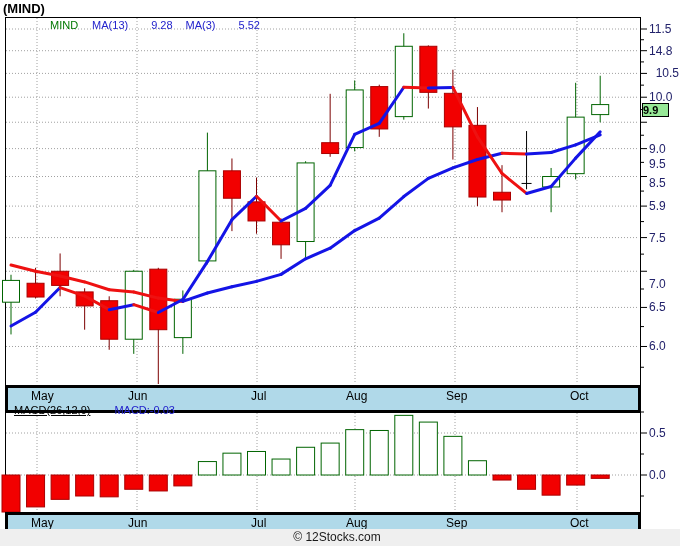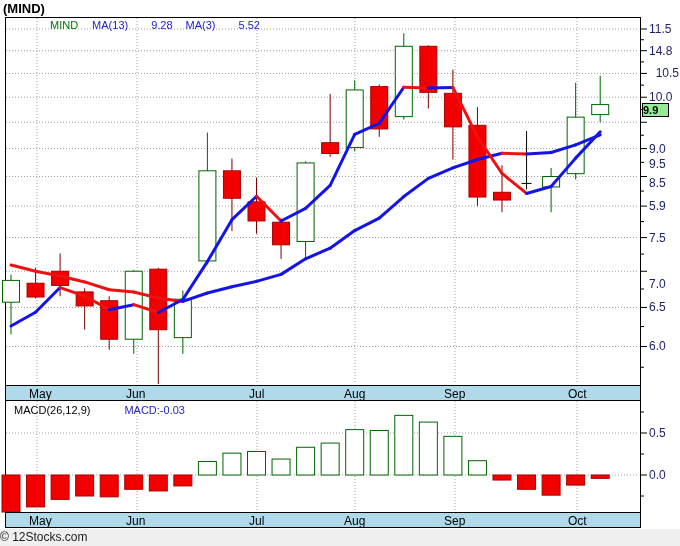--- a/index.html
+++ b/index.html
@@ -2,40 +2,40 @@
 <html><head>
 <meta charset="utf-8">
 <style>
   html,body{margin:0;padding:0;}
   .page{position:relative;width:680px;height:546px;background:#ffffff;overflow:hidden;
         font-family:"Liberation Sans", sans-serif;}
   .title{position:absolute;left:3px;top:1px;font-size:13px;font-weight:bold;color:#000;}
   .panel{position:absolute;background:#fff;border:1px solid #000;box-sizing:border-box;}
   .main-plot{left:5px;top:17px;width:636px;height:369px;}
   .macd-plot{left:5px;top:400px;width:636px;height:113px;}
-  .band{position:absolute;left:5px;width:636px;height:16px;background:#b0d9e9;
-        border:1px solid #000000;box-sizing:border-box;z-index:3;}
+  .band{position:absolute;left:5px;width:636px;height:28px;background:#b0d9e9;
+        border:3px solid #000000;box-sizing:border-box;z-index:3;}
   .band1{top:385px;}
   .band2{top:512px;}
   .month-label{position:absolute;top:1px;font-size:12px;color:#000;z-index:4;}
   .legend{position:absolute;left:4px;top:1px;z-index:5;font-size:11px;white-space:nowrap;}
   .legend span{margin-right:0;}
   .legend .sym{color:#007700;margin-right:14px;padding-left:40px;}
   .legend .ma-label{color:#2222cc;margin-right:23px;}
   .legend .ma-value{color:#2222cc;margin-right:13px;}
   .macd-legend{position:absolute;left:8px;top:3px;z-index:5;font-size:11px;white-space:nowrap;}
-  .macd-legend .lbl{color:#000;margin-right:34px;}
+  .macd-legend .lbl{color:#000;margin-right:24px;text-decoration:underline;}
   .macd-legend .val{color:#2222cc;}
   .axis-text{position:absolute;left:649px;width:30px;font-size:12px;font-weight:normal;
              color:#22226b;z-index:4;}
   .badge{position:absolute;left:642px;width:25px;height:12px;background:#97e897;
          border:1px solid #000;font-size:11px;font-weight:bold;color:#000;text-align:left;
          line-height:12px;z-index:6;}
   .footer{position:absolute;left:0;top:529px;width:680px;height:17px;background:#efefef;
-          font-size:12px;color:#1a1a1a;text-align:left;z-index:3;}
+          font-size:12px;color:#1a1a1a;text-align:center;z-index:3;}
   .footer span{margin-right:6px;line-height:17px;}
   #chart-svg{position:absolute;left:0;top:0;z-index:2;}
 </style>
 </head>
 <body>
 
 <div class="page">
 
   <div class="title">(MIND)</div>
 

